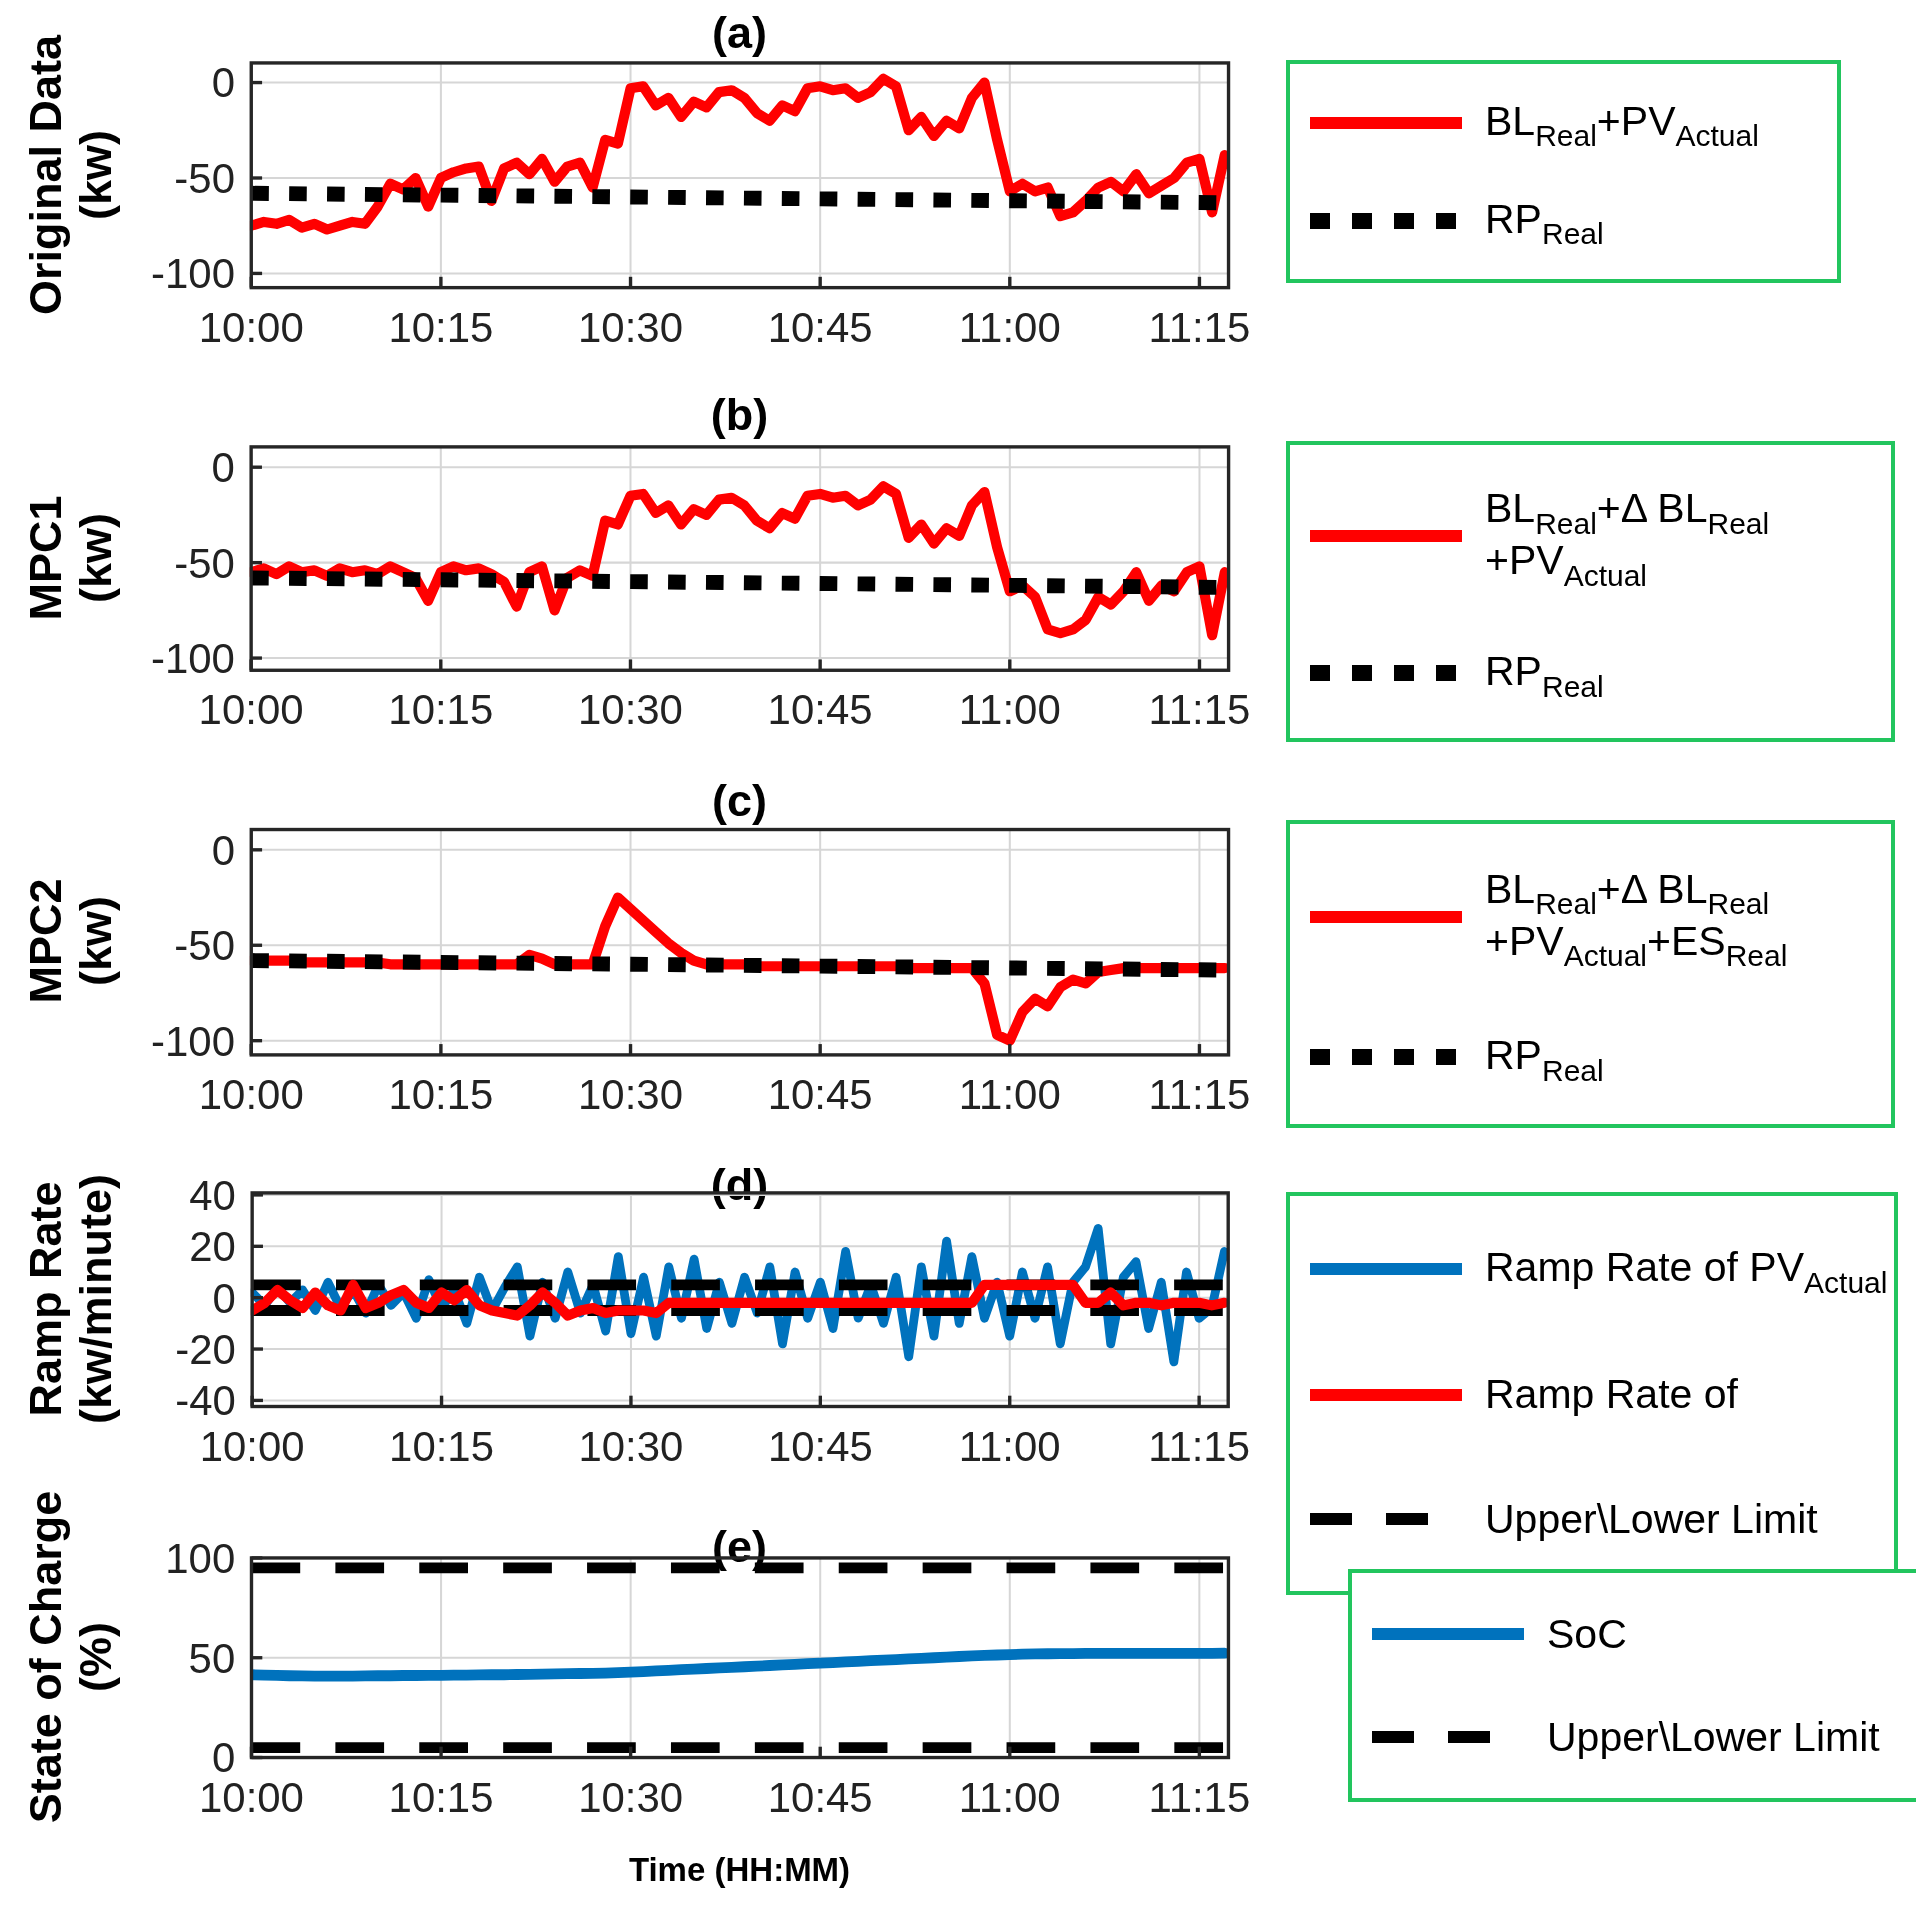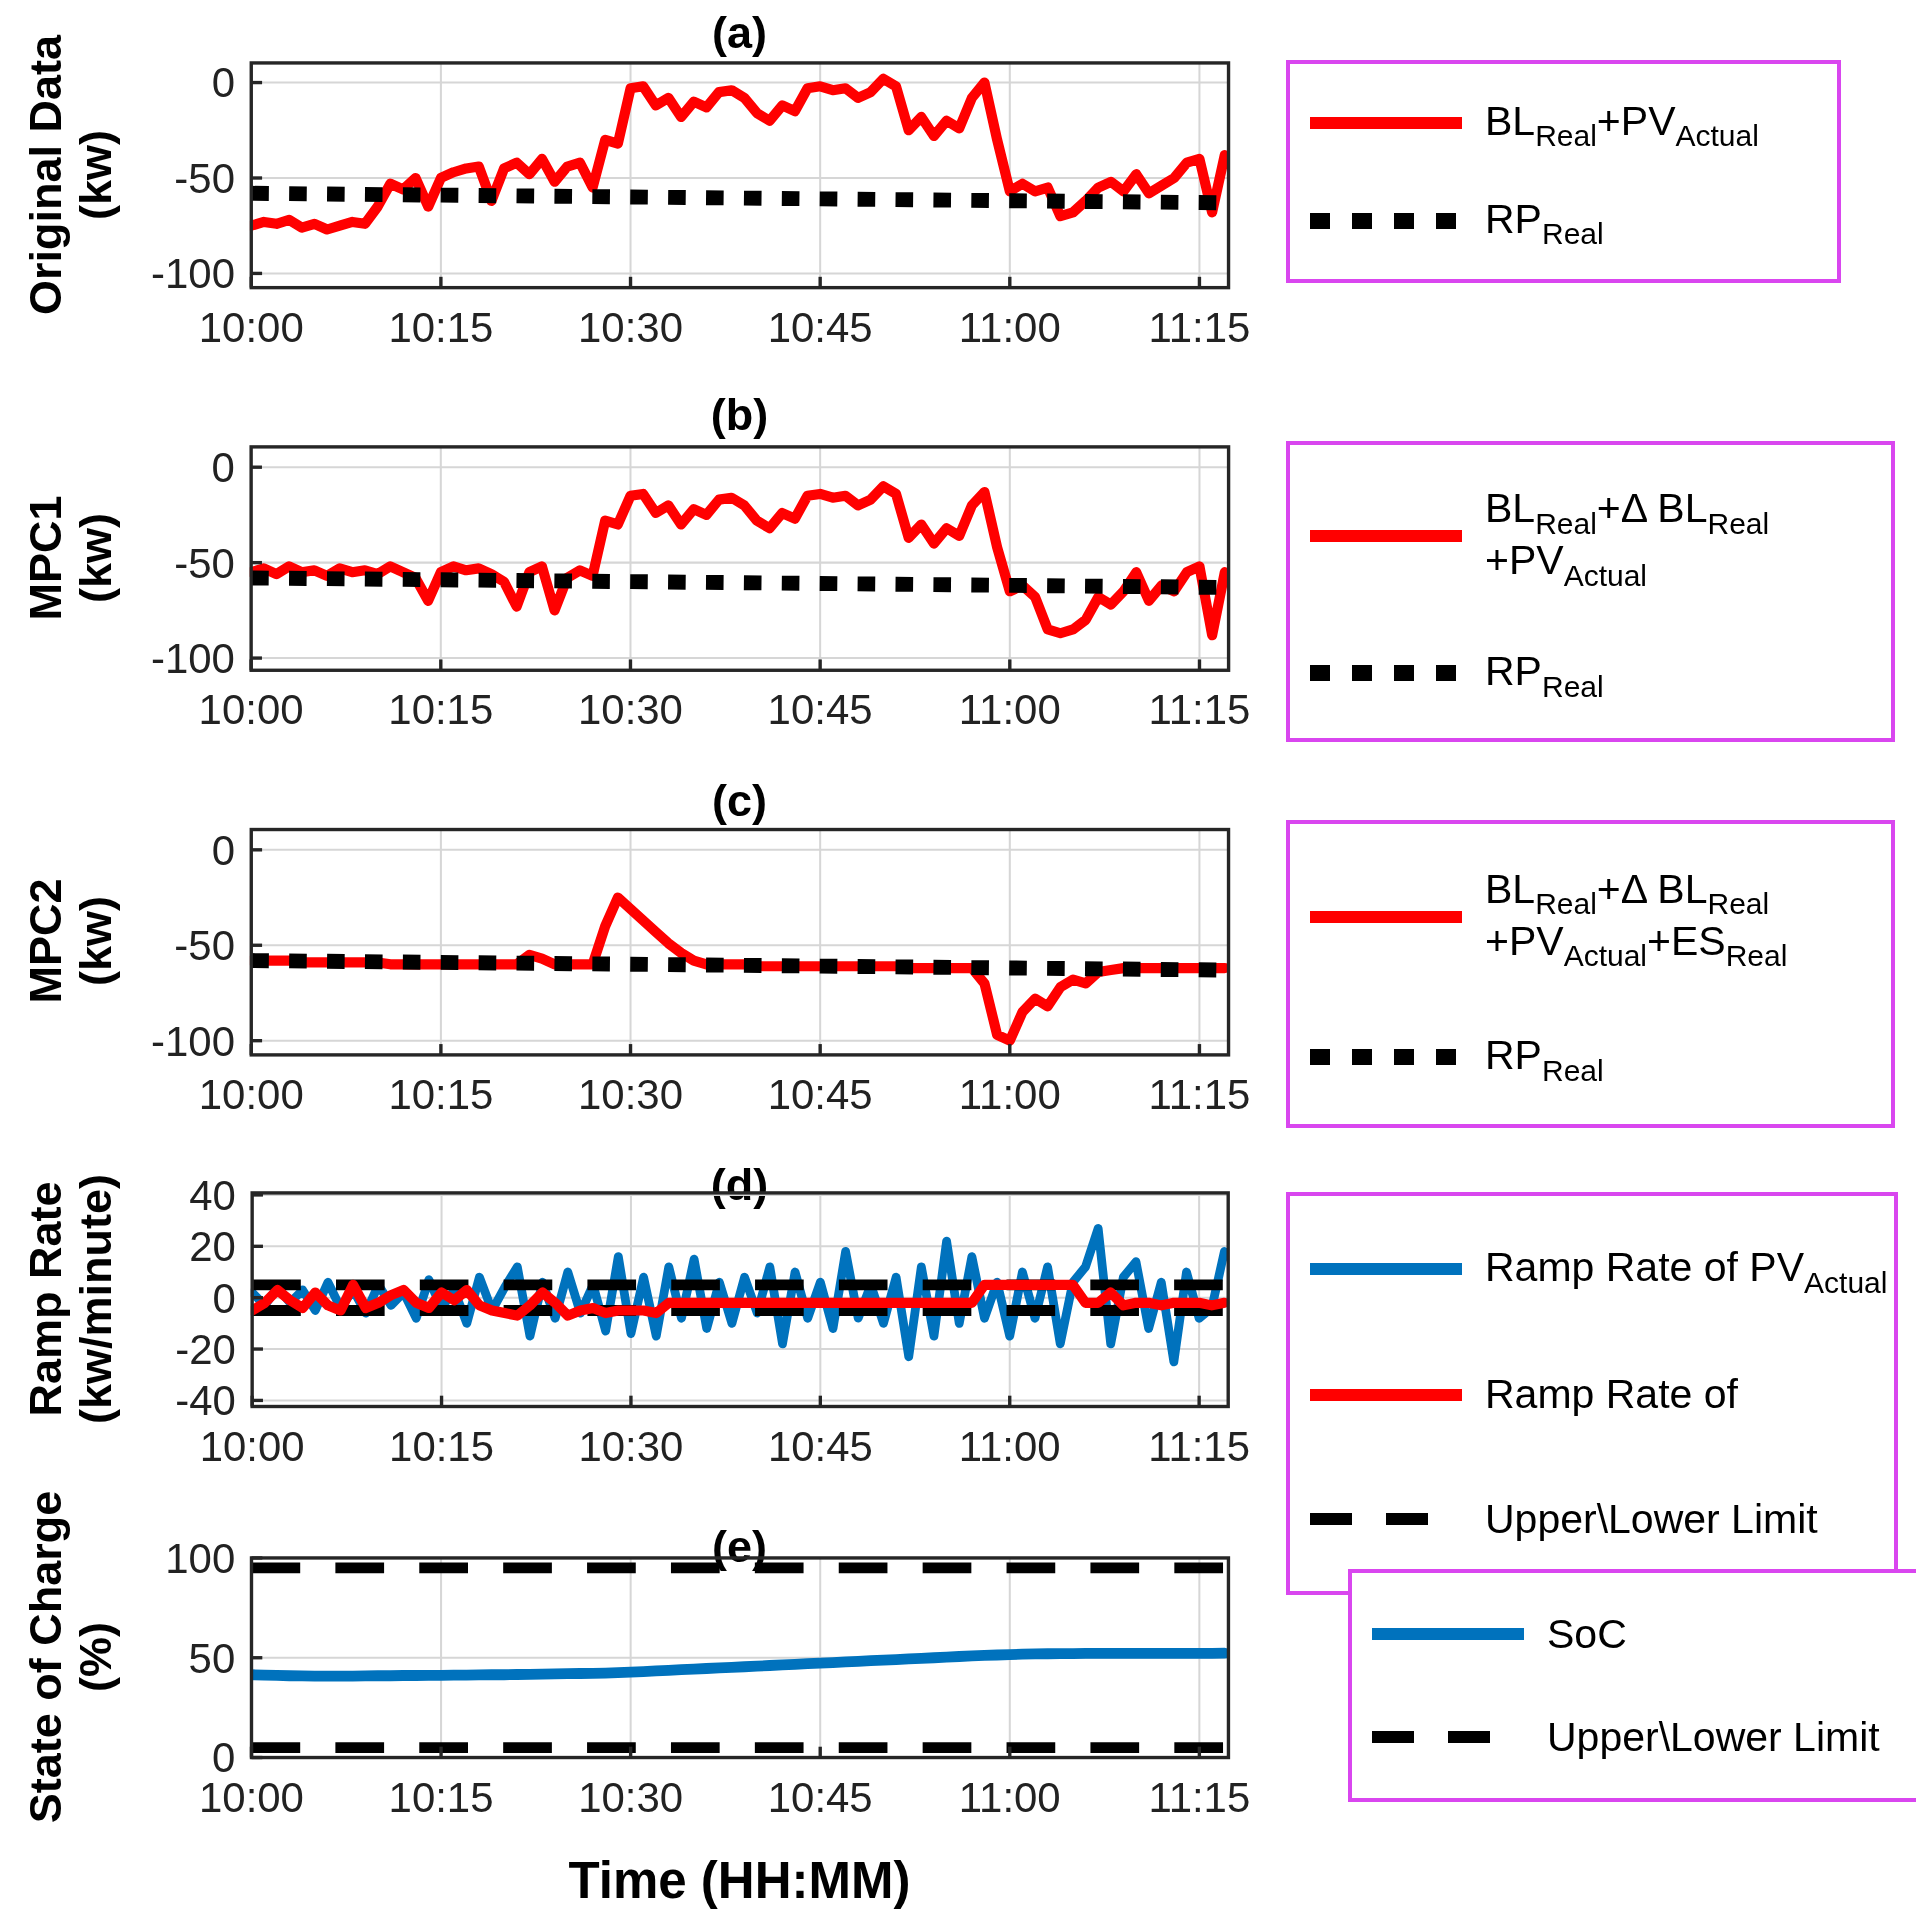--- a/index.html
+++ b/index.html
@@ -4,22 +4,22 @@
 <style>
   html,body{margin:0;padding:0;background:#ffffff;}
   body{width:1917px;height:1926px;position:relative;overflow:hidden;
        font-family:"Liberation Sans", sans-serif;color:#000;}
   .plot-svg{position:absolute;left:0;}
   .panel-title{position:absolute;left:251px;width:977px;text-align:center;
        font-size:45px;font-weight:bold;}
   .ylabel{position:absolute;white-space:nowrap;text-align:center;
        font-size:45px;font-weight:bold;line-height:50px;}
   .xlabel{position:absolute;left:251px;width:977px;text-align:center;
-       font-size:51px;font-weight:bold;top:1851px;}
-  .legend{position:absolute;background:#fff;border:4px solid #d946ef;
+       font-size:33px;font-weight:bold;top:1851px;}
+  .legend{position:absolute;background:#fff;border:4px solid #22c55e;
        display:flex;flex-direction:column;justify-content:space-around;
        padding:9.5px 20px;box-sizing:border-box;}
   .legend-entry{display:flex;align-items:center;gap:23px;}
   .legend-swatch{flex:0 0 152px;}
   .sw-solid{height:12px;}
   .sw-dotted{height:16px;background:repeating-linear-gradient(90deg,#000 0 20px,transparent 20px 42px);}
   .sw-dashed{height:12px;background:repeating-linear-gradient(90deg,#000 0 42px,transparent 42px 76px);}
   .legend-text{font-size:41px;line-height:49px;white-space:nowrap;}
   .legend-text .sub{font-size:30px;position:relative;top:11.5px;}
 </style>

